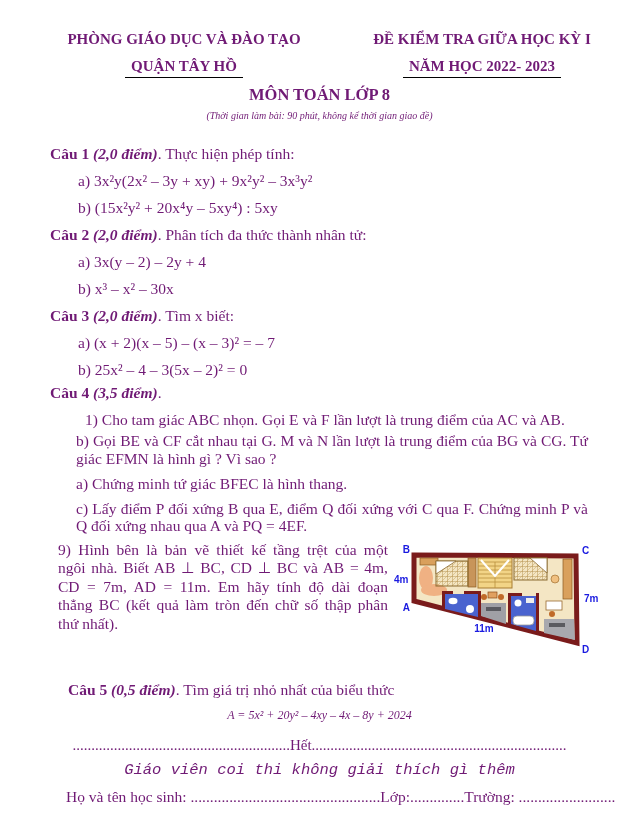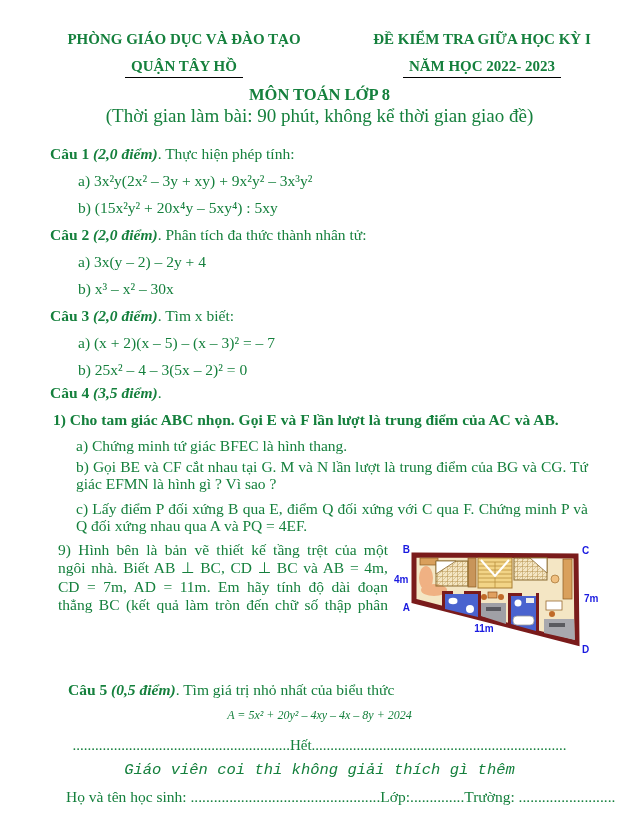--- a/index.html
+++ b/index.html
@@ -1,39 +1,39 @@
 <!DOCTYPE html>
 <html><head>
 <meta charset="utf-8">
 <style>
   * { margin:0; padding:0; box-sizing:border-box; }
   html,body { background:#fff; }
   .page {
     position:relative; width:639px; height:835px; background:#fff;
-    font-family:"Liberation Serif", serif; color:#15803d; overflow:hidden;
+    font-family:"Liberation Serif", serif; color:#701a75; overflow:hidden;
   }
   
   .hdr { display:flex; padding:26px 18px 0 34px; justify-content:space-between; }
   .hdr-col { text-align:center; font-weight:bold; font-size:15px; line-height:27px; }
   .hdr-col.left  { width:300px; }
   .hdr-col.right { width:278px; }
   .ul { display:inline-block; border-bottom:1.5px solid #000; padding:0 6px 1px 6px; line-height:20px;font-family:Liberation Serif, serif; }
   
   .title { text-align:center; margin-top:5px; font-weight:bold; font-size:16.5px; line-height:20px; }
-  .subtitle { text-align:center; font-size:19px; line-height:21px; }
+  .subtitle { text-align:center; font-style:italic; font-size:10px; line-height:21px; }
   
   .qhead  { margin:8px 0 0 50px; font-size:15.5px; line-height:19px; }
   .qhead.mt18 { margin-top:18px; }
   .qhead.mt4  { margin-top:4px; }
   .qhead.mt13 { margin-top:13px; }
   .qhead.ind  { margin-left:68px; }
   .qitem  { margin:8px 0 0 78px; font-size:15.5px; line-height:19px; }
   .qlabel { font-weight:bold; }
   .qpts   { font-weight:bold; font-style:italic; }
-  .para   { margin:8px 0 0 53px; font-size:15.5px; line-height:19px;font-weight:bold; }
+  .para   { margin:8px 0 0 85px; font-size:15.5px; line-height:19px; }
   .sub    { margin:8px 0 0 76px; width:512px; font-size:15.5px; line-height:17.5px; }
   .sub.mt3 { margin-top:3px; }
   .sub.mt7 { margin-top:7px; }
   .jline  { text-align:justify; text-align-last:justify; }
   
   .p2row  { display:flex; margin:6px 0 0 58px; align-items:flex-start; }
   .p2text { width:330px; font-size:15.5px; line-height:18.5px; }
   .p2fig  { width:245px; margin-left:4px; margin-top:-10px; position:relative; }
   
   .formula { text-align:center; margin-top:5px; font-size:12px; font-style:italic; line-height:22px; font-family:"Liberation Serif", serif; }
@@ -80,36 +80,37 @@
     <span class="qpts">(2,0 điểm)</span><span>. Tìm x biết:</span>
   </div>
   <div class="qitem">a) (x + 2)(x – 5) – (x – 3)² = – 7</div>
   <div class="qitem">b) 25x² – 4 – 3(5x – 2)² = 0</div>
 
   <div class="qhead mt4">
     <span class="qlabel">Câu 4</span>
     <span class="qpts">(3,5 điểm)</span><span>.</span>
   </div>
   <div class="para">1) Cho tam giác ABC nhọn. Gọi E và F lần lượt là trung điểm của AC và AB.</div>
-  <div class="sub">a) Chứng minh tứ giác BFEC là hình thang.</div>
   <div class="sub mt3">
     <div class="jline">b) Gọi BE và CF cắt nhau tại G. M và N lần lượt là trung điểm của BG và CG. Tứ</div>
     <div>giác EFMN là hình gì ? Vì sao ?</div>
   </div>
+  <div class="sub">a) Chứng minh tứ giác BFEC là hình thang.</div>
   <div class="sub mt7">
     <div class="jline">c) Lấy điểm P đối xứng B qua E, điểm Q đối xứng với C qua F. Chứng minh P và</div>
     <div>Q đối xứng nhau qua A và PQ = 4EF.</div>
   </div>
 
   <div class="p2row">
     <div class="p2text">
       <div class="jline">9)  Hình bên là bản vẽ thiết kế tầng trệt của một</div>
       <div class="jline">ngôi nhà. Biết AB ⊥ BC, CD ⊥ BC và AB = 4m,</div>
       <div class="jline">CD = 7m, AD = 11m. Em hãy tính độ dài đoạn</div>
       <div class="jline">thẳng BC (kết quả làm tròn đến chữ số thập phân</div>
+      <div>thứ nhất).</div>
     </div>
     <div class="p2fig">
       <svg width="245" height="132" viewBox="0 0 245 132">
         <defs>
           <pattern id="bedgrid" width="5" height="5" patternUnits="userSpaceOnUse">
             <path d="M0 0H5M0 0V5" stroke="#a8833c" stroke-width="0.8" fill="none"></path>
             <path d="M0 5L5 0" stroke="#c9a75f" stroke-width="0.5"></path>
           </pattern>
         </defs>
 

